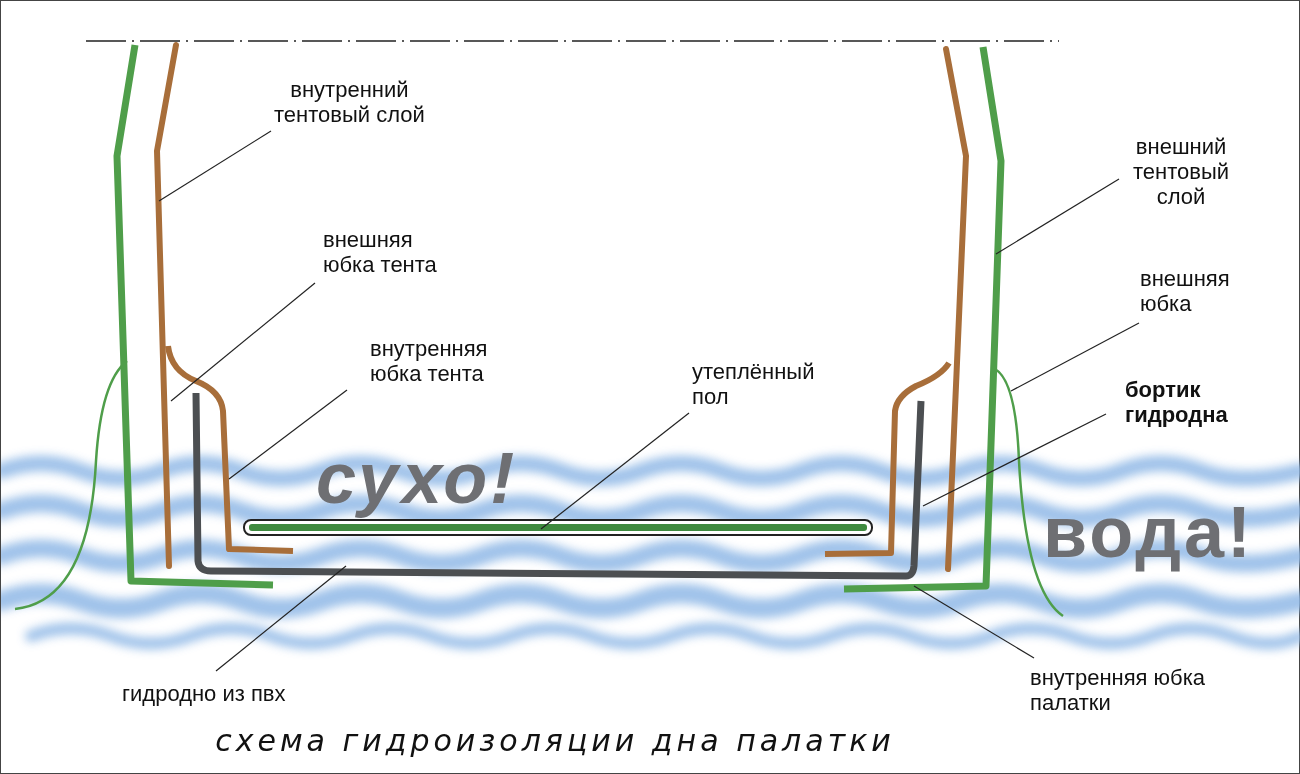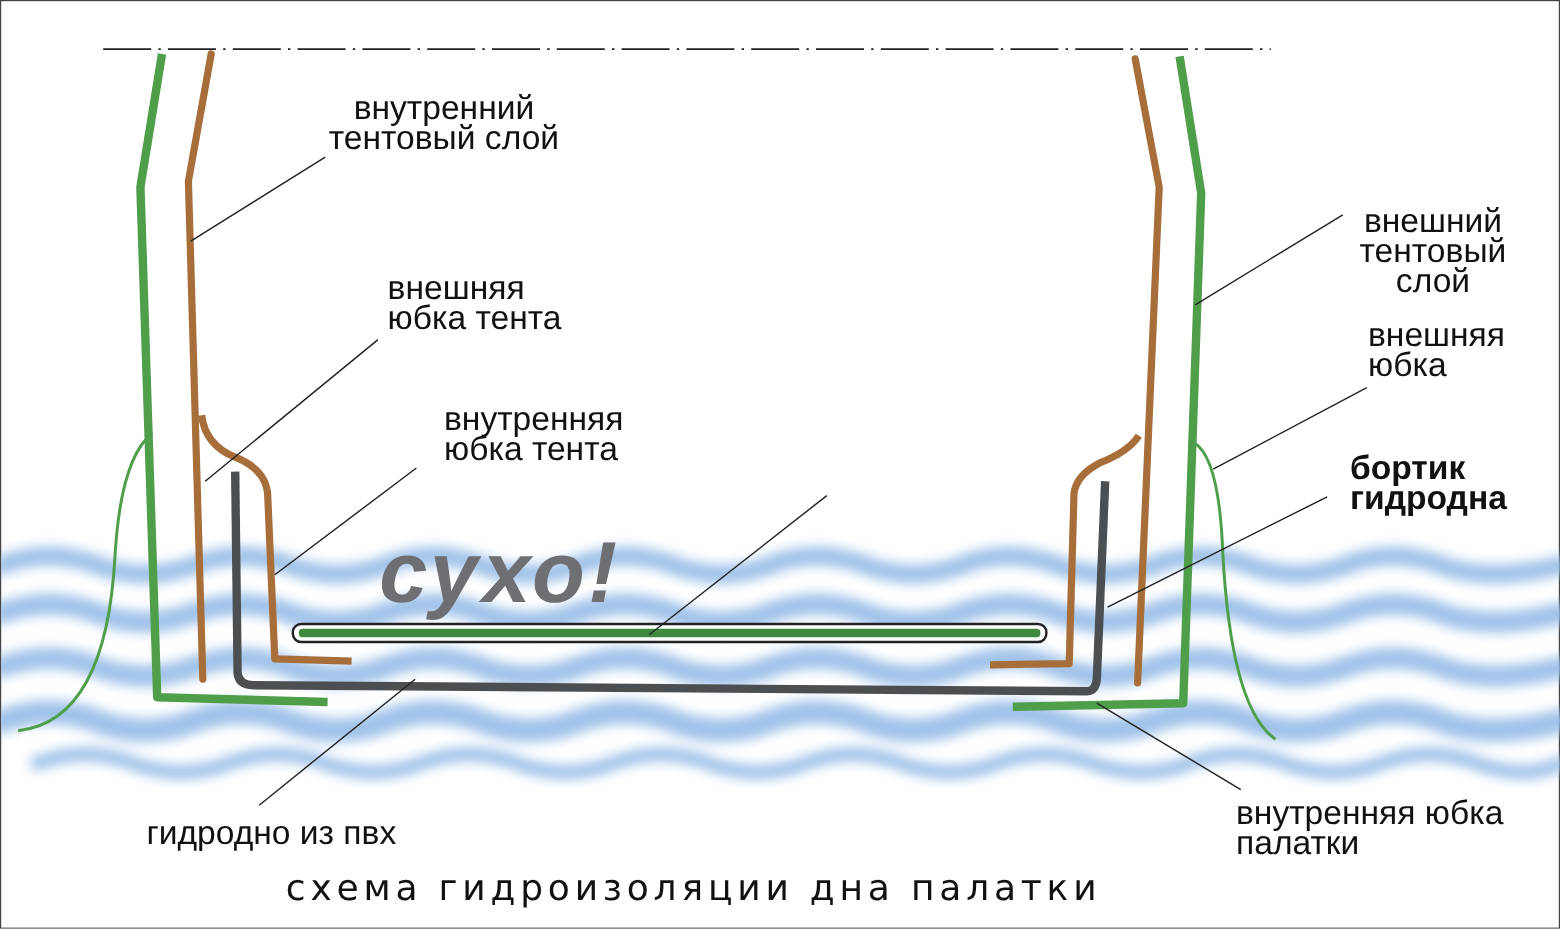--- a/index.html
+++ b/index.html
@@ -1,21 +1,21 @@
 <!DOCTYPE html>
 <html><head>
 <meta charset="utf-8">
 <style>
   html, body { margin:0; padding:0; background:#fff; }
   body { width:1300px; height:774px; overflow:hidden; font-family:"Liberation Sans", sans-serif; }
   .frame { position:relative; width:1298px; height:772px; border:1px solid #444; background:#fff; }
   svg { position:absolute; left:0; top:0; }
-  .label { position:absolute; font-family:"Liberation Sans", sans-serif; font-size:28px; line-height:25px; color:#111; white-space:pre; }
+  .label { position:absolute; font-family:"Liberation Sans", sans-serif; font-size:22px; line-height:25px; color:#111; white-space:pre; }
   .big { position:absolute; font-family:"Liberation Sans", sans-serif; font-weight:bold; font-size:72px; color:#6e6f73; letter-spacing:3px; }
-  .caption { position:absolute; left:0; width:1108px; top:722px; text-align:center; font-family:"DejaVu Sans", sans-serif; font-size:30px; letter-spacing:4px; color:#111;padding-left:23px; }
+  .caption { position:absolute; left:0; width:1108px; top:722px; text-align:center; font-family:"DejaVu Sans", sans-serif; font-style:italic; font-size:30px; letter-spacing:4px; color:#111; }
 </style>
 </head>
 <body>
 
 <div class="frame">
   <svg width="1300" height="774" viewBox="0 0 1300 774">
     <defs>
       <filter id="blur" x="-5%" y="-50%" width="110%" height="200%">
         <feGaussianBlur stdDeviation="5"></feGaussianBlur>
       </filter>
@@ -58,28 +58,31 @@
       <line x1="540" y1="528" x2="688" y2="412"></line>
       <line x1="995" y1="253" x2="1118" y2="178"></line>
       <line x1="1010" y1="390" x2="1138" y2="322"></line>
       <line x1="922" y1="505" x2="1105" y2="413"></line>
       <line x1="913" y1="585" x2="1033" y2="657"></line>
       <line x1="345" y1="565" x2="215" y2="670"></line>
     </g>
   </svg>
 
   <div class="big" style="left:315px;top:436px;font-style:italic;">сухо!</div>
+  <div class="big" style="left:1042px;top:490px;">вода!</div>
 
   <div class="label" style="left:273px;top:76px;text-align:center;">внутренний
 тентовый слой</div>
   <div class="label" style="left:322px;top:226px;">внешняя
 юбка тента</div>
   <div class="label" style="left:369px;top:335px;">внутренняя
 юбка тента</div>
-  <div class="label" style="left:1132px;top:133px;text-align:center;margin-top:37px;">внешний
+  <div class="label" style="left:691px;top:358px;">утеплённый
+пол</div>
+  <div class="label" style="left:1132px;top:133px;text-align:center;">внешний
 тентовый
 слой</div>
   <div class="label" style="left:1139px;top:265px;">внешняя
 юбка</div>
   <div class="label" style="left:1124px;top:376px;font-weight:bold;">бортик
 гидродна</div>
   <div class="label" style="left:1029px;top:664px;">внутренняя юбка
 палатки</div>
   <div class="label" style="left:121px;top:680px;">гидродно из пвх</div>
 

